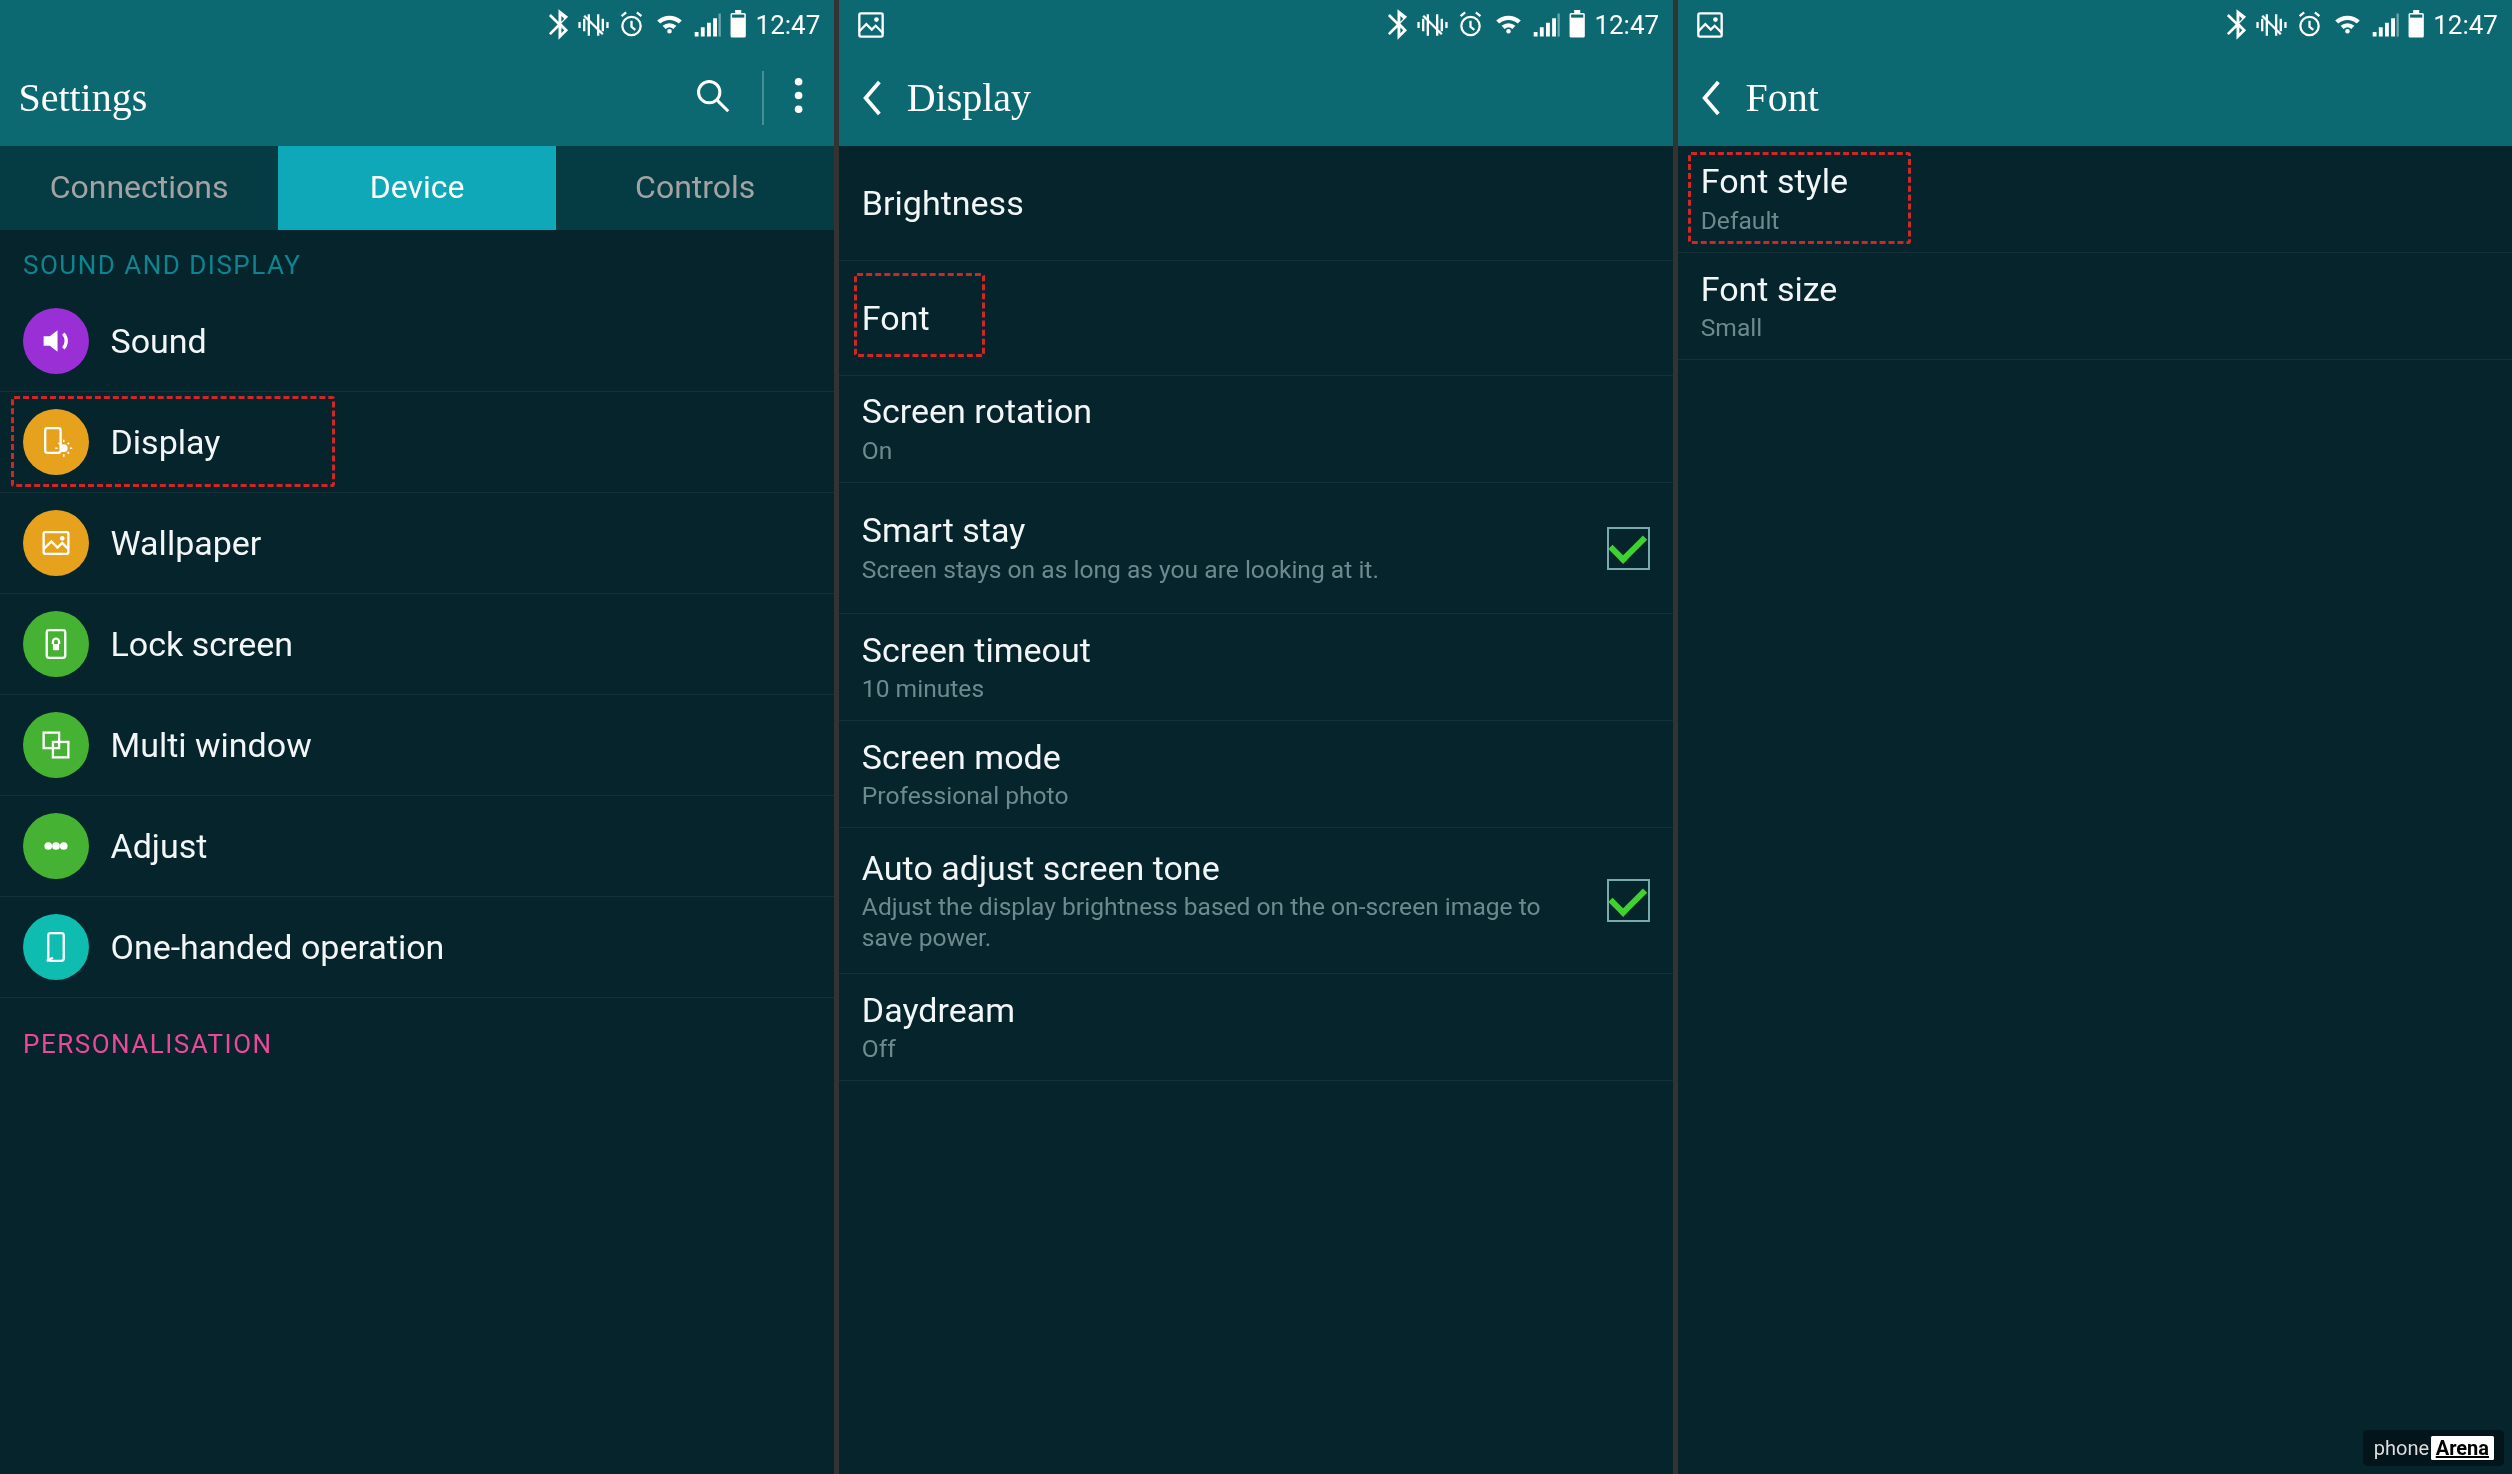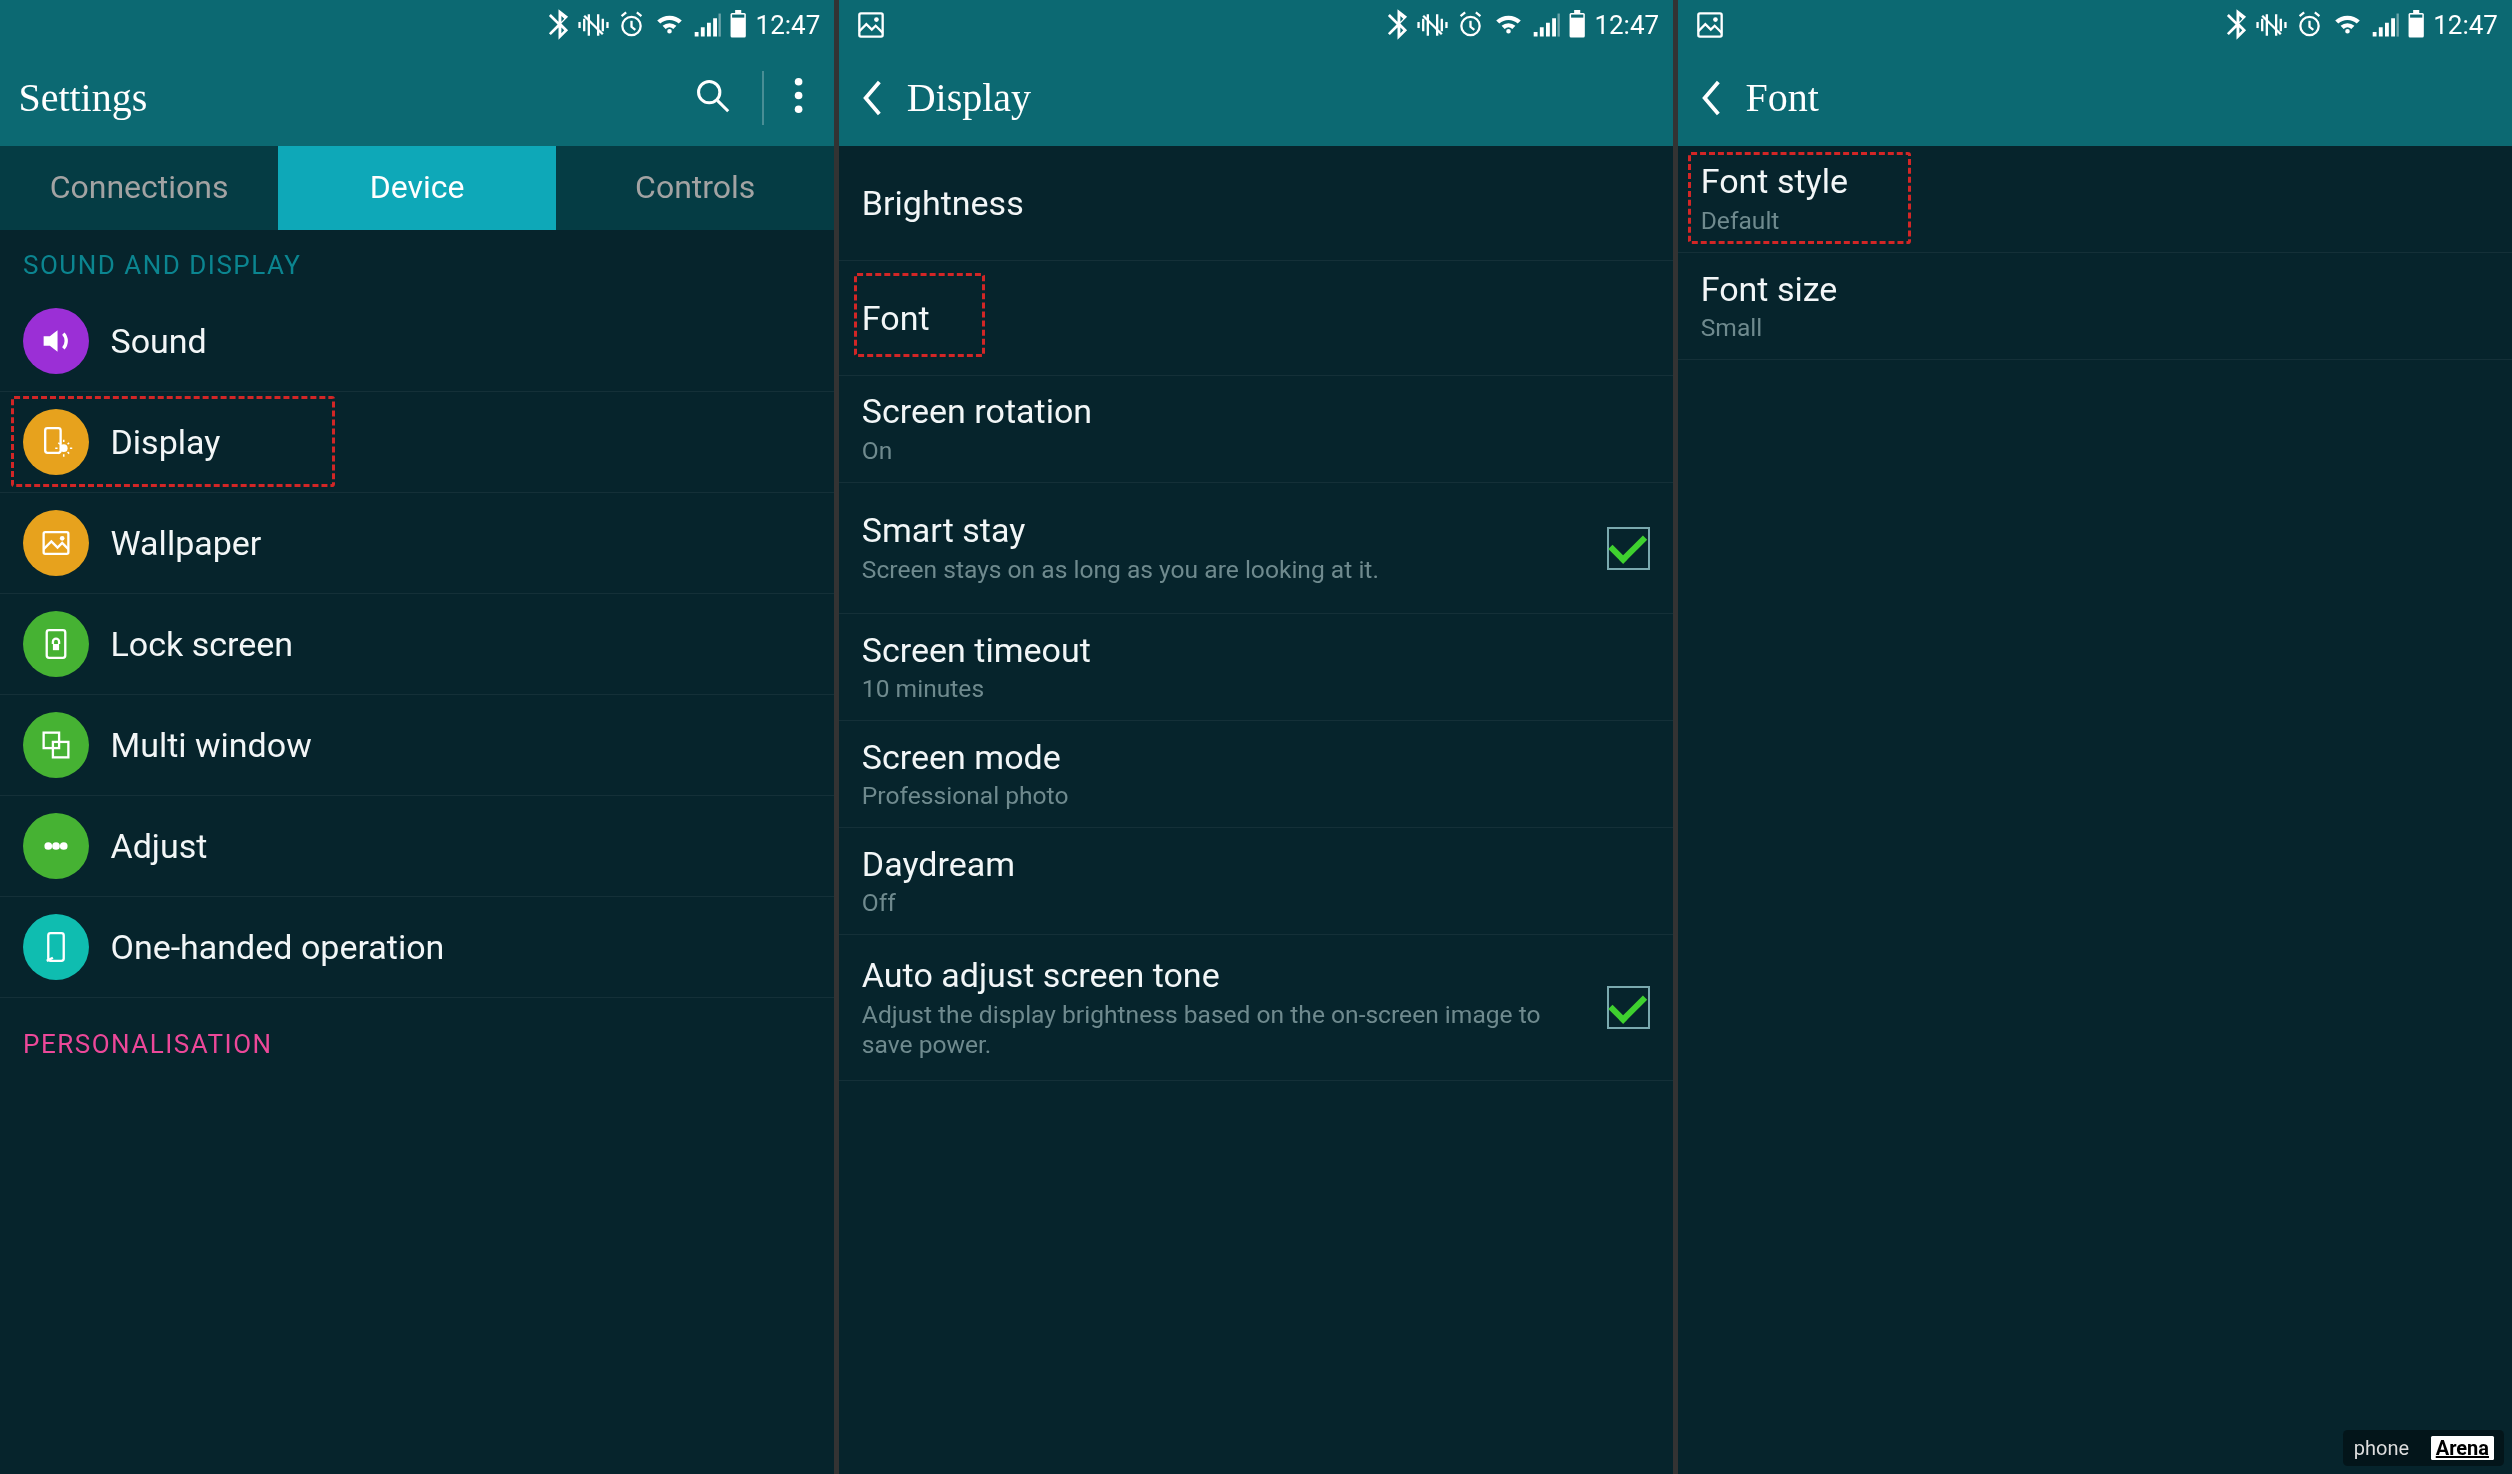--- a/index.html
+++ b/index.html
@@ -123,21 +123,21 @@
     width:28px;height:15.4px;
     border-left:6.1px solid #3fd12f;
     border-bottom:6.1px solid #3fd12f;
     transform: rotate(-45deg) translate(1.5px,-3.1px);
   }
 
   .watermark{
     position:absolute; right:7.7px; bottom:7.7px;
     background: rgba(0,0,0,0.4);
     color:#ddd; font-size:20px; padding:6.1px 10.7px; border-radius:4.6px;
-    display:flex;align-items:center;gap:22px;
+    display:flex;align-items:center;gap:2px;
   }
   .watermark b{background:#fff;color:#000;padding:0 4.6px;border-radius:1.5px;text-decoration:underline;}
 
   .section-header.cut { color:#ec4899; padding-top:31px;}
 </style>
 </head>
 <body>
 
 <div class="screen">
   <div class="statusbar">
@@ -379,32 +379,32 @@
         <span class="title">Screen timeout</span>
         <span class="sub">10 minutes</span>
       </div>
     </div>
     <div class="row">
       <div class="text">
         <span class="title">Screen mode</span>
         <span class="sub">Professional photo</span>
       </div>
     </div>
+    <div class="row" style="min-height:146px;">
+      <div class="text">
+        <span class="title">Auto adjust screen tone</span>
+        <span class="sub">Adjust the display brightness based on the on-screen image to save power.</span>
+      </div>
+      <div class="checkbox checked"></div>
+    </div>
     <div class="row">
       <div class="text">
         <span class="title">Daydream</span>
         <span class="sub">Off</span>
       </div>
-    </div>
-    <div class="row" style="min-height:146px;">
-      <div class="text">
-        <span class="title">Auto adjust screen tone</span>
-        <span class="sub">Adjust the display brightness based on the on-screen image to save power.</span>
-      </div>
-      <div class="checkbox checked"></div>
     </div>
   </div>
 </div>
 
 <div class="screen">
   <div class="statusbar">
     <div class="left-icons">
       <span class="status-icon">
         <svg width="28" height="28" viewBox="0 0 36 36" fill="none" stroke="#fff" stroke-width="3">
             <rect x="3" y="3" width="30" height="30" rx="2"></rect>

